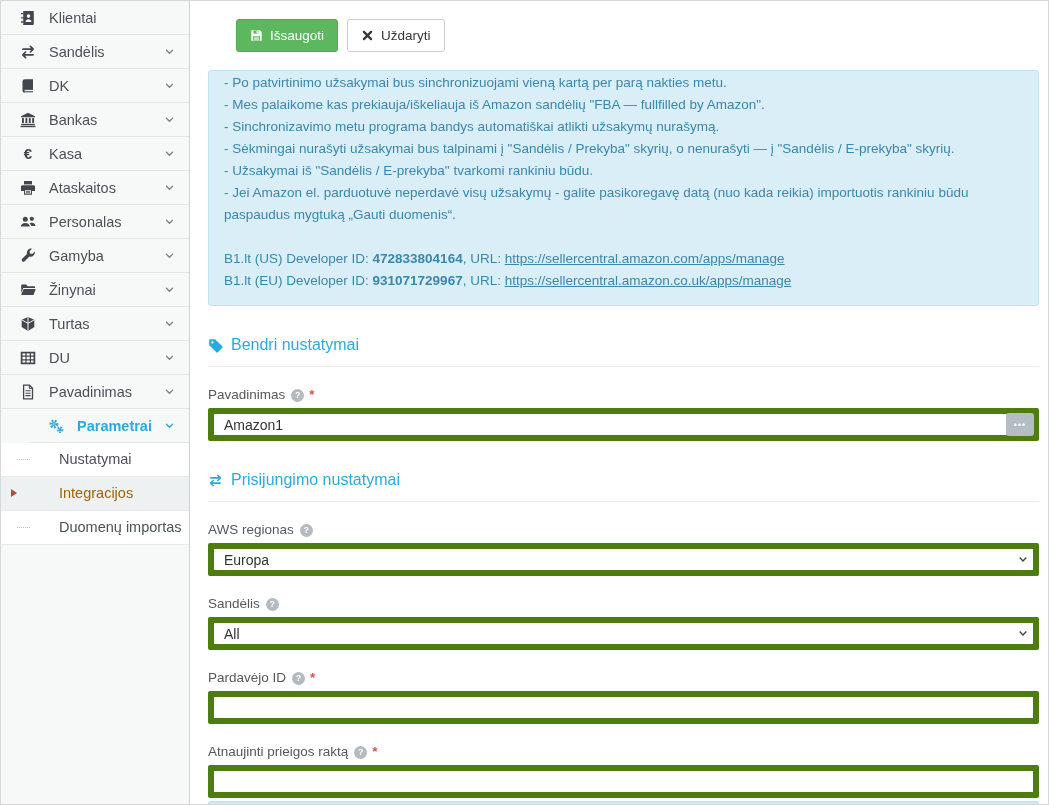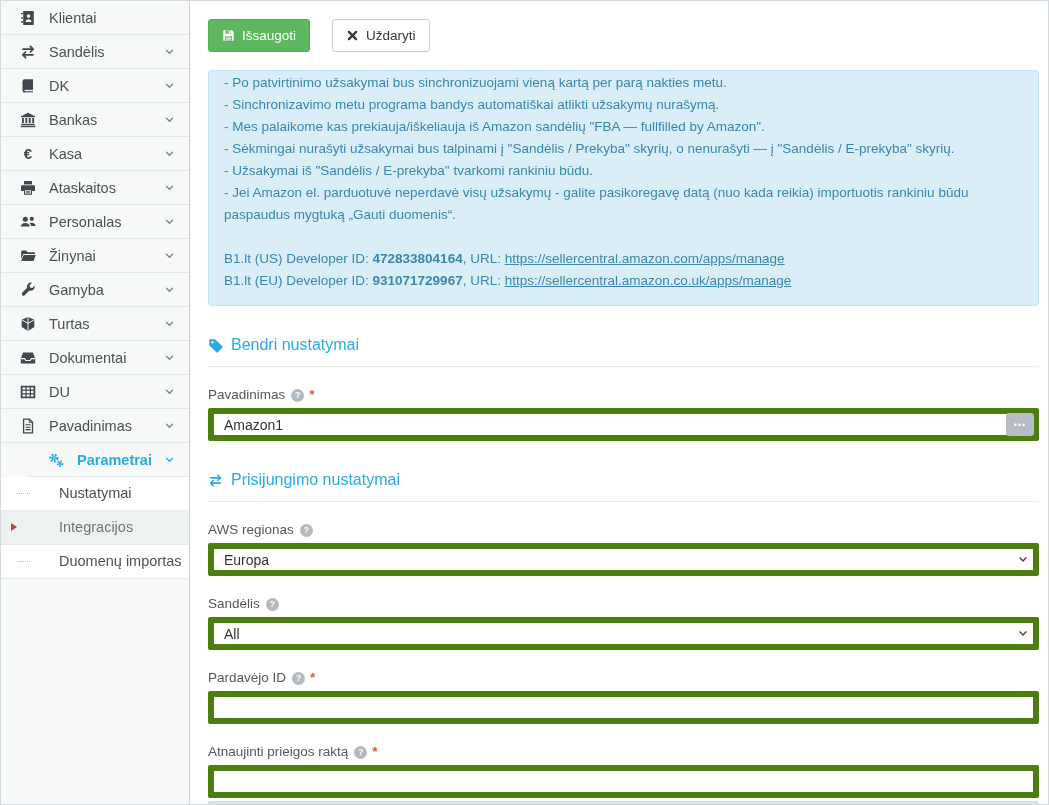--- a/index.html
+++ b/index.html
@@ -21,28 +21,28 @@
   .s-chev { width:12px; color:#7b8389; display:inline-flex; }
   .s-chev svg { width:11px; height:11px; display:block; }
   .side-item.active { color:#29abe2; font-weight:bold;margin-left:28px; }
   .side-item.active .s-icon, .side-item.active .s-chev { color:#29abe2; }
 
   .submenu { background:#fff; position:relative; }
   .submenu::before { content:''; position:absolute; left:15px; top:0; bottom:0; border-left:1px dotted #b4bac0; }
   .sub-item { height:34px; line-height:33px; border-bottom:1px solid #e7eaec; padding-left:58px;
     font-size:14.5px; color:#4c5156; position:relative; cursor:pointer; background:#fff; }
   .sub-item::before { content:''; position:absolute; left:16px; top:16px; width:13px; border-top:1px dotted #b4bac0; }
-  .sub-item.active { background:#eef1f2; color:#737373; }
+  .sub-item.active { background:#eef1f2; color:#a16207; }
   .sub-item.active::before { display:none; }
   .caret { position:absolute; left:10px; top:12px; width:0; height:0;
     border-left:6px solid #b5473b; border-top:4.5px solid transparent; border-bottom:4.5px solid transparent; }
 
   
   .main { flex:1; background:#fff; padding:18px 9px 0 18px; position:relative; overflow:hidden; }
-  .btn-row { display:flex; gap:22px; }
+  .btn-row { display:flex; gap:9px;margin-left:28px; }
   .btn { display:inline-flex; align-items:center; gap:7px; height:33px; padding:0 13px;
     font-size:13.5px; border-radius:3px; cursor:pointer; font-family:inherit; }
   .btn-save { background:#5db75f; border:1px solid #54a956; color:#fff; }
   .btn-close { background:#fff; border:1px solid #c9ced2; color:#33383c; }
   .bicon { display:inline-flex; }
   .bicon svg { width:13px; height:13px; display:block; }
 
   .infobox { margin-top:18px; background:#d9eef7; border:1px solid #c2e4f2; border-radius:3px;
     padding:1px 15px 13px; color:#3a87ad; font-size:13.5px; line-height:1.63; }
   .dev-lines { margin-top:22px; }
@@ -179,66 +179,52 @@
           <span class="s-label">Personalas</span>
           <span class="s-chev">
             <svg viewBox="0 0 16 16" fill="none" stroke="currentColor" stroke-width="1.8" stroke-linecap="round">
               <path d="M3.6 6.2L8 10.6l4.4-4.4"></path>
             </svg>
           </span>
         </div>
         <div class="side-item">
           <span class="s-icon">
             <svg viewBox="0 0 16 16" fill="currentColor">
+              <path d="M14.6 3.4a4.1 4.1 0 0 1-5.2 5L4.6 13.2a1.7 1.7 0 0 1-2.4-2.4l4.8-4.8a4.1 4.1 0 0 1 5-5.2L9.6 3.2l.4 2.4 2.4.4z"></path>
+            </svg>
+          </span>
+          <span class="s-label">Gamyba</span>
+          <span class="s-chev">
+            <svg viewBox="0 0 16 16" fill="none" stroke="currentColor" stroke-width="1.8" stroke-linecap="round">
+              <path d="M3.6 6.2L8 10.6l4.4-4.4"></path>
+            </svg>
+          </span>
+        </div>
+        <div class="side-item">
+          <span class="s-icon">
+            <svg viewBox="0 0 16 16" fill="currentColor">
               <path d="M1.2 3.4a1 1 0 0 1 1-1h3.9l1.5 1.9h6.6a.9.9 0 0 1 .9.9v.7H3.3l-2.1 5z"></path>
               <path d="M3.6 6.9h12.2l-2.3 6H1.2z"></path>
             </svg>
           </span>
           <span class="s-label">Žinynai</span>
           <span class="s-chev">
             <svg viewBox="0 0 16 16" fill="none" stroke="currentColor" stroke-width="1.8" stroke-linecap="round">
               <path d="M3.6 6.2L8 10.6l4.4-4.4"></path>
             </svg>
           </span>
         </div>
         <div class="side-item">
           <span class="s-icon">
             <svg viewBox="0 0 16 16" fill="currentColor">
-              <path d="M14.6 3.4a4.1 4.1 0 0 1-5.2 5L4.6 13.2a1.7 1.7 0 0 1-2.4-2.4l4.8-4.8a4.1 4.1 0 0 1 5-5.2L9.6 3.2l.4 2.4 2.4.4z"></path>
-            </svg>
-          </span>
-          <span class="s-label">Gamyba</span>
-          <span class="s-chev">
-            <svg viewBox="0 0 16 16" fill="none" stroke="currentColor" stroke-width="1.8" stroke-linecap="round">
-              <path d="M3.6 6.2L8 10.6l4.4-4.4"></path>
-            </svg>
-          </span>
-        </div>
-        <div class="side-item">
-          <span class="s-icon">
-            <svg viewBox="0 0 16 16" fill="currentColor">
               <path d="M8 .9l6.3 2.9v7.2L8 15.1 1.7 11V3.8z"></path>
               <path d="M8 1.2v6.2M1.9 3.9L8 7.4l6.1-3.5M8 14.8V7.4" stroke="#f7f8f8" stroke-width="1" fill="none"></path>
             </svg>
           </span>
           <span class="s-label">Turtas</span>
-          <span class="s-chev">
-            <svg viewBox="0 0 16 16" fill="none" stroke="currentColor" stroke-width="1.8" stroke-linecap="round">
-              <path d="M3.6 6.2L8 10.6l4.4-4.4"></path>
-            </svg>
-          </span>
-        </div>
-        <div class="side-item">
-          <span class="s-icon">
-            <svg viewBox="0 0 16 16" fill="currentColor">
-              <path d="M3.1 2.6h9.8l2.3 5.8v5H.8v-5z"></path>
-              <path d="M.8 8.6h3.9l1 1.9h4.6l1-1.9h3.9" stroke="#f7f8f8" stroke-width="1.1" fill="none"></path>
-            </svg>
-          </span>
-          <span class="s-label">Dokumentai</span>
           <span class="s-chev">
             <svg viewBox="0 0 16 16" fill="none" stroke="currentColor" stroke-width="1.8" stroke-linecap="round">
               <path d="M3.6 6.2L8 10.6l4.4-4.4"></path>
             </svg>
           </span>
         </div>
         <div class="side-item">
           <span class="s-icon">
             <svg viewBox="0 0 16 16" fill="none" stroke="currentColor">
               <rect x="1.6" y="2.6" width="12.8" height="10.8" stroke-width="1.7"></rect>
@@ -312,22 +298,22 @@
               <path d="M3.6 3.6l8.8 8.8M12.4 3.6l-8.8 8.8"></path>
             </svg>
           </span>
         <span>Uždaryti</span>
       </button>
     </div>
 
     <div class="infobox">
       <div id="info-lines">
           <div class="info-line">- Po patvirtinimo užsakymai bus sinchronizuojami vieną kartą per parą nakties metu.</div>
+          <div class="info-line">- Mes palaikome kas prekiauja/iškeliauja iš Amazon sandėlių "FBA — fullfilled by Amazon".</div>
           <div class="info-line">- Sinchronizavimo metu programa bandys automatiškai atlikti užsakymų nurašymą.</div>
-          <div class="info-line">- Mes palaikome kas prekiauja/iškeliauja iš Amazon sandėlių "FBA — fullfilled by Amazon".</div>
           <div class="info-line">- Sėkmingai nurašyti užsakymai bus talpinami į "Sandėlis / Prekyba" skyrių, o nenurašyti — į "Sandėlis / E-prekyba" skyrių.</div>
           <div class="info-line">- Užsakymai iš "Sandėlis / E-prekyba" tvarkomi rankiniu būdu.</div>
           <div class="info-line">- Jei Amazon el. parduotuvė neperdavė visų užsakymų - galite pasikoregavę datą (nuo kada reikia) importuotis rankiniu būdu paspaudus mygtuką „Gauti duomenis“.</div>
         </div>
       <div id="dev-lines" class="dev-lines">
           <div class="dev-line"><span>B1.lt (US) Developer ID: </span><b>472833804164</b><span>, URL: </span><a class="info-link" href="#">https://sellercentral.amazon.com/apps/manage</a></div>
           <div class="dev-line"><span>B1.lt (EU) Developer ID: </span><b>931071729967</b><span>, URL: </span><a class="info-link" href="#">https://sellercentral.amazon.co.uk/apps/manage</a></div>
         </div>
     </div>
 

